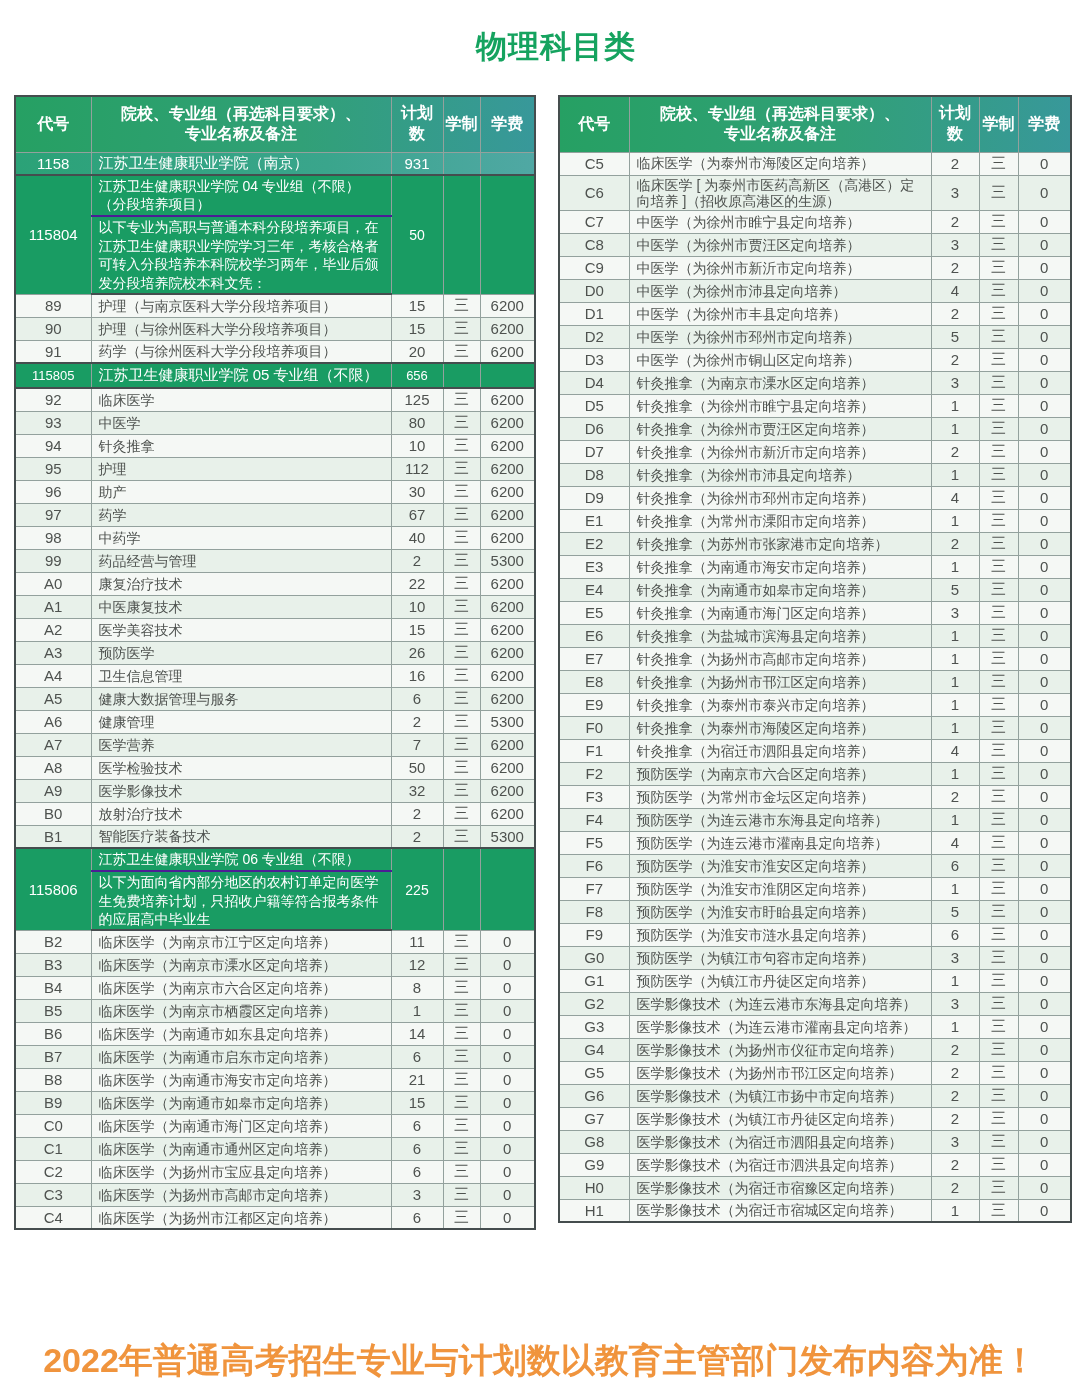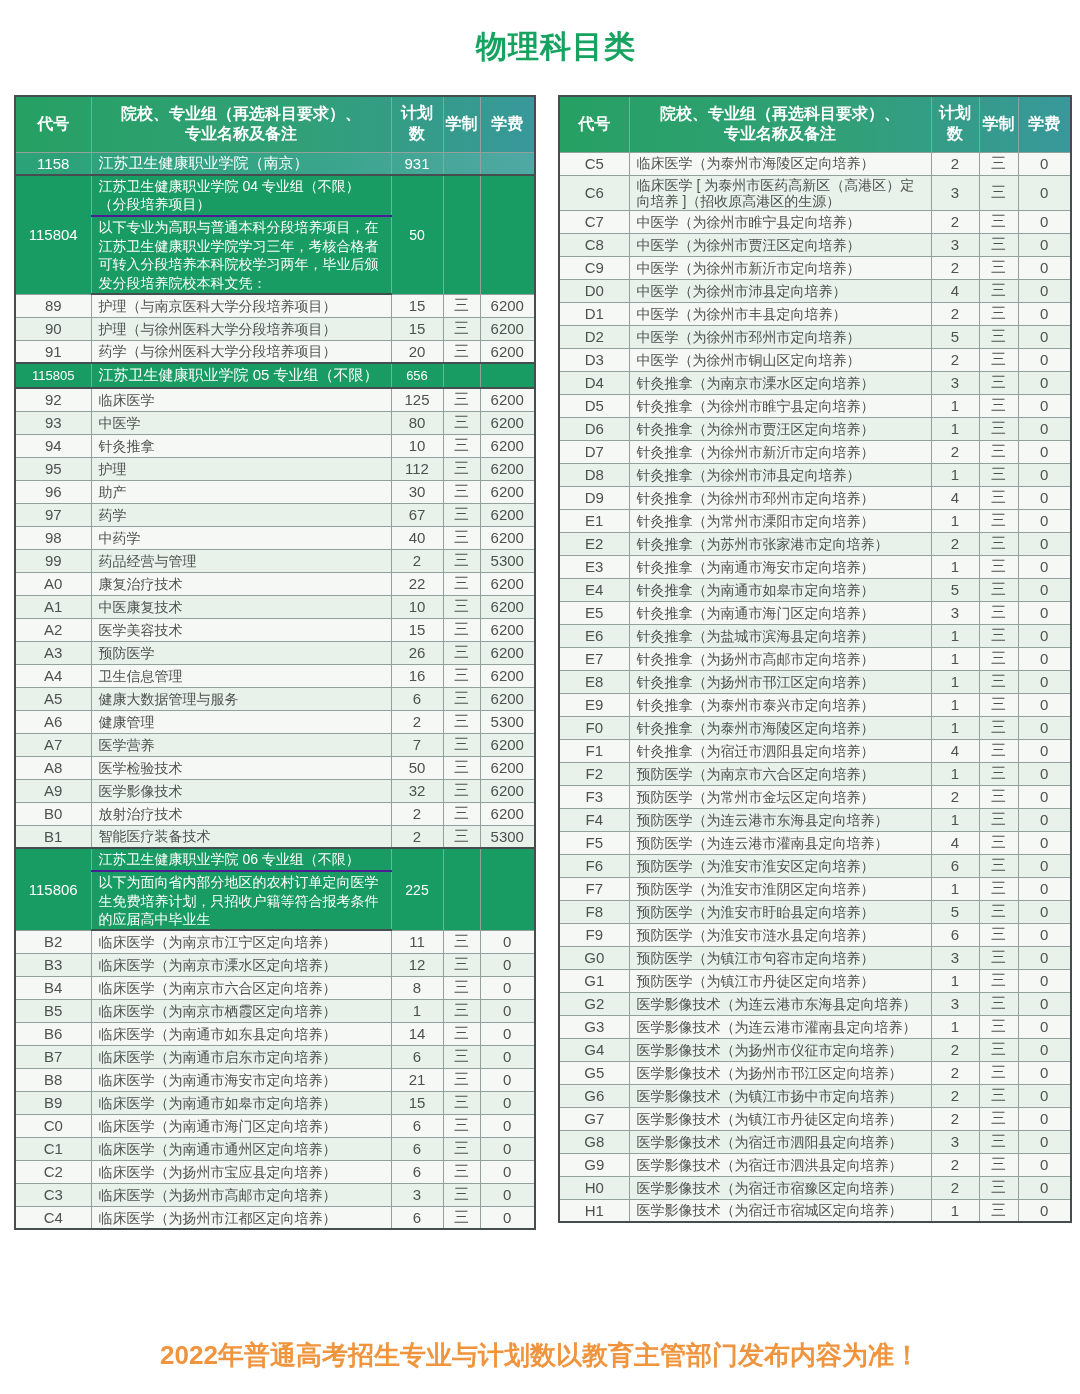--- a/index.html
+++ b/index.html
@@ -8,21 +8,21 @@
     width:1080px; height:1394px; position:relative; overflow:hidden;
     font-family:"Liberation Sans","DejaVu Sans",sans-serif;
   }
   .page-title {
     position:absolute; top:26px; left:16px; width:100%;
     text-align:center; font-size:31px; font-weight:700; color:#15a35f;
     letter-spacing:1px;
   }
   .page-footer {
     position:absolute; top:1338px; left:0; width:100%;
-    text-align:center; font-size:26px; font-weight:700; color:#f0943d;
+    text-align:center; font-size:34px; font-weight:700; color:#f0943d;
   }
   .tbl-wrap { position:absolute; top:95px; }
   .tbl-wrap.left  { left:14px;  width:520px; }
   .tbl-wrap.right { left:558px; width:512px; }
   table.tbl {
     border-collapse:collapse; table-layout:fixed; width:100%;
     background:#a16207; border:2px solid #454d4e;
   }
   .tbl th, .tbl td { border:1px solid #93a19d; }
   thead tr {

